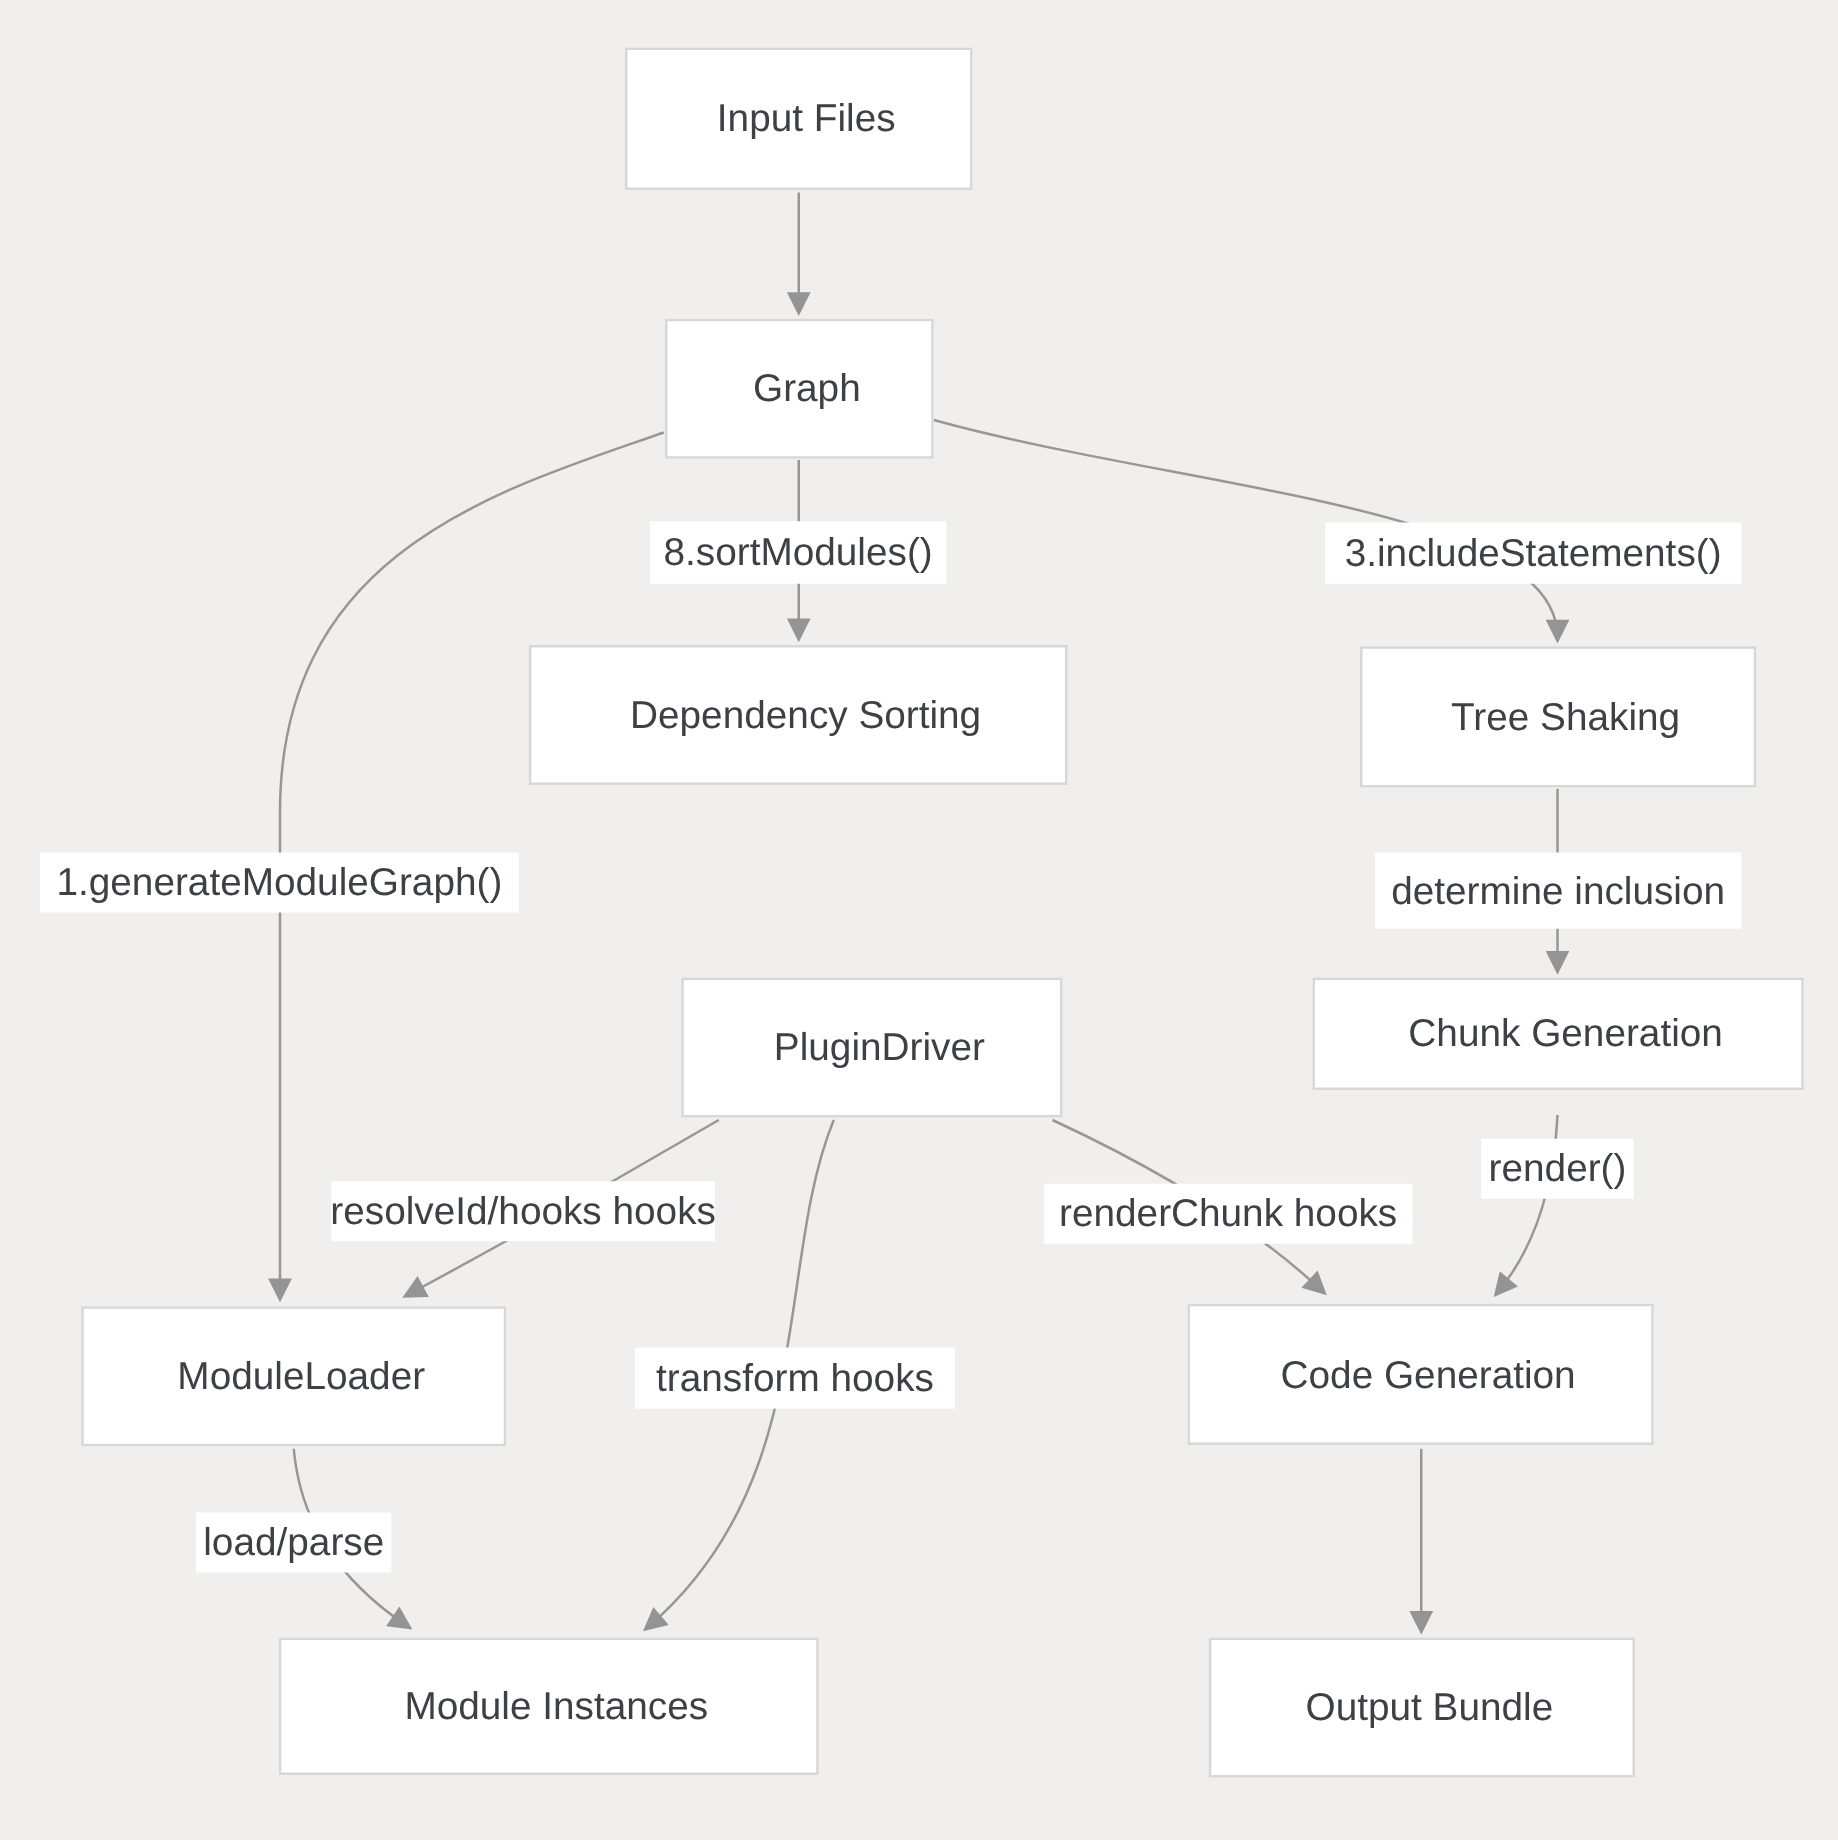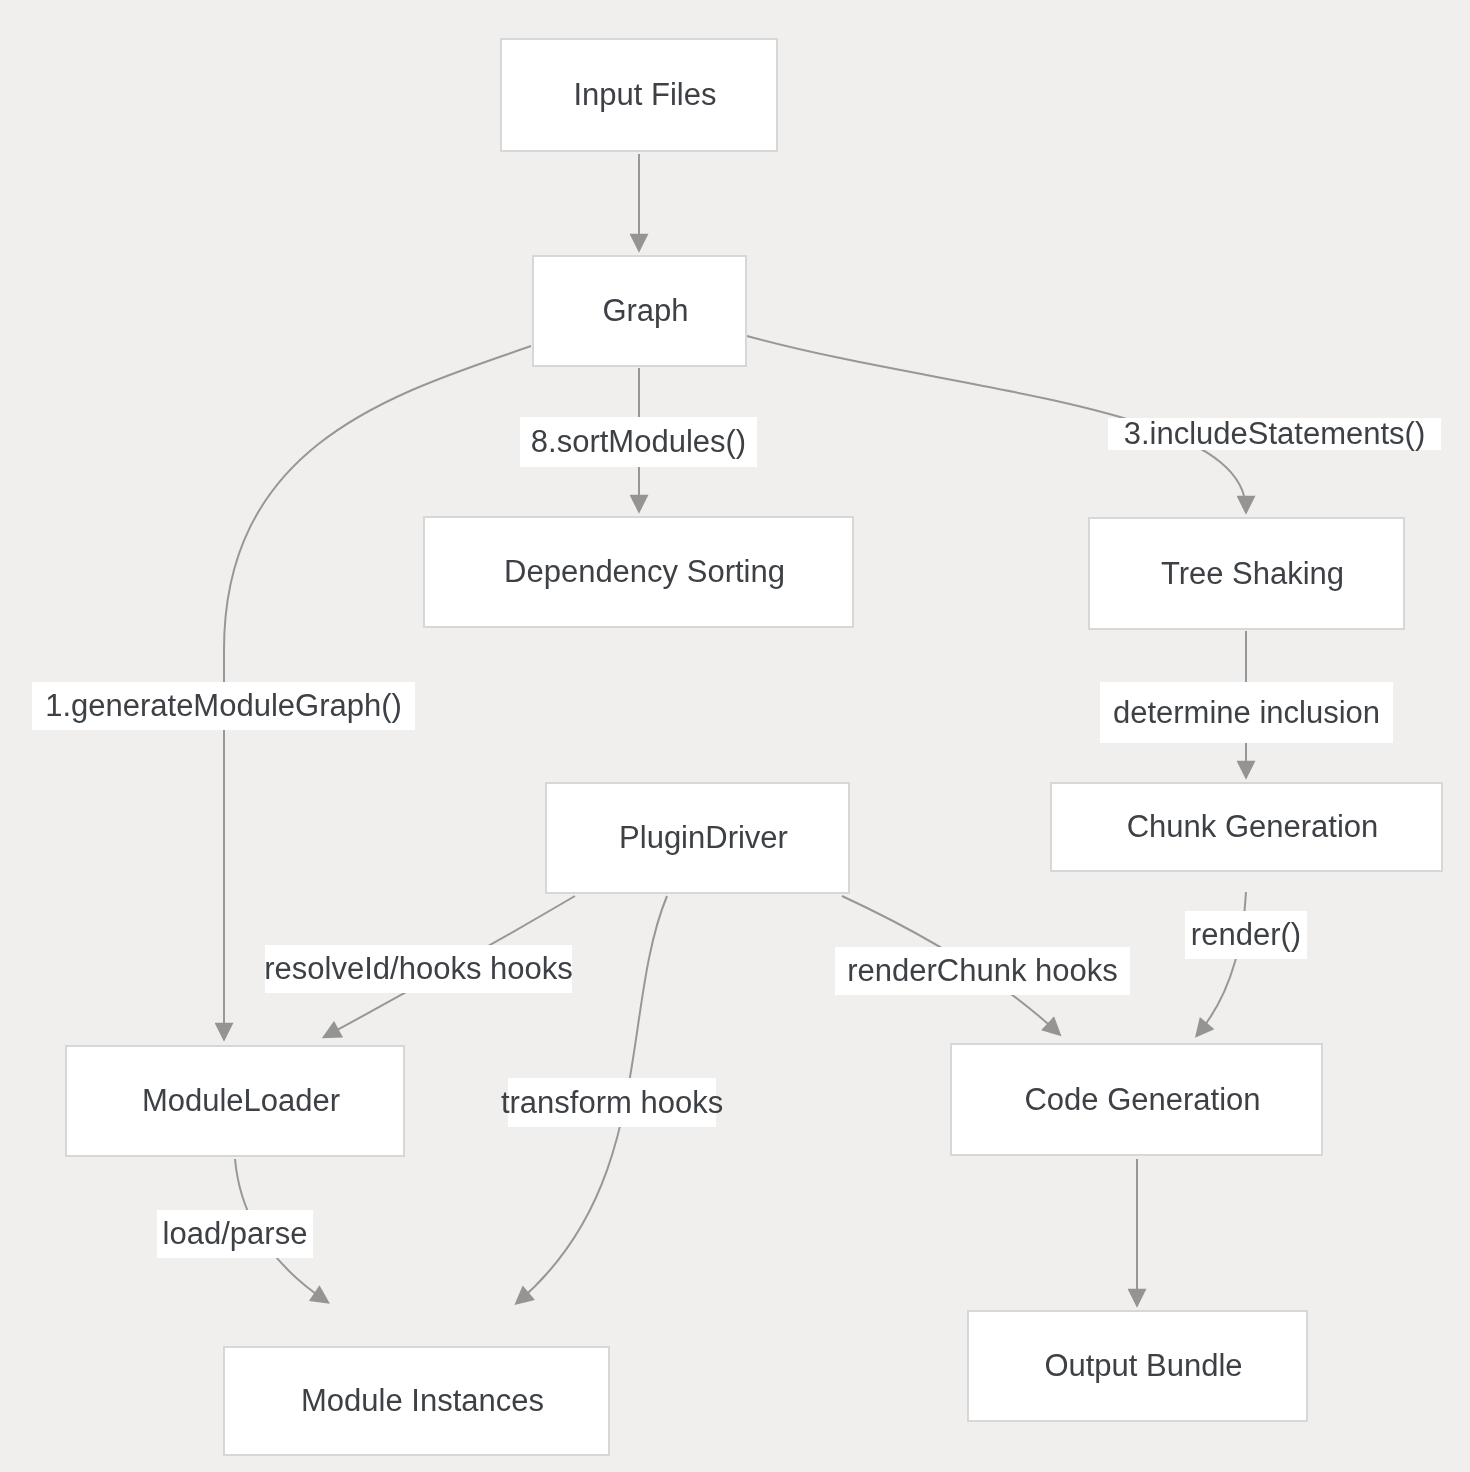--- a/index.html
+++ b/index.html
@@ -83,37 +83,37 @@
   <div class="node" style="left:423px; top:516px; width:431px; height:112px;">Dependency Sorting</div>
 
   <div class="node" style="left:1088px; top:517px; width:317px; height:113px;">Tree Shaking</div>
 
   <div class="node" style="left:545px; top:782px; width:305px; height:112px;">PluginDriver</div>
 
   <div class="node" style="left:1050px; top:782px; width:393px; height:90px;">Chunk Generation</div>
 
   <div class="node" style="left:65px; top:1045px; width:340px; height:112px;">ModuleLoader</div>
 
-  <div class="node" style="left:223px; top:1346px; width:387px; height:110px;">Module Instances</div>
+  <div class="node" style="left:223px; top:1310px; width:432px; height:110px;">Module Instances</div>
 
   <div class="node" style="left:950px; top:1043px; width:373px; height:113px;">Code Generation</div>
 
   <div class="node" style="left:967px; top:1310px; width:341px; height:112px;">Output Bundle</div>
 
   <div class="edge-label" style="left:32px; top:682px; width:383px; height:48px;">1.generateModuleGraph()</div>
 
   <div class="edge-label" style="left:520px; top:417px; width:237px; height:50px;">8.sortModules()</div>
 
-  <div class="edge-label" style="left:1108px; top:418px; width:333px; height:32px;">3.includeStatements()</div>
+  <div class="edge-label" style="left:1060px; top:418px; width:333px; height:49px;">3.includeStatements()</div>
 
   <div class="edge-label" style="left:1100px; top:682px; width:293px; height:61px;">determine inclusion</div>
 
   <div class="edge-label" style="left:265px; top:945px; width:307px; height:48px;">resolveId/hooks hooks</div>
 
-  <div class="edge-label" style="left:508px; top:1078px; width:208px; height:49px;">transform hooks</div>
+  <div class="edge-label" style="left:508px; top:1078px; width:256px; height:49px;">transform hooks</div>
 
   <div class="edge-label" style="left:835px; top:947px; width:295px; height:48px;">renderChunk hooks</div>
 
   <div class="edge-label" style="left:1185px; top:911px; width:122px; height:48px;">render()</div>
 
   <div class="edge-label" style="left:157px; top:1210px; width:156px; height:48px;">load/parse</div>
 
 </div>
 
 </body></html>

